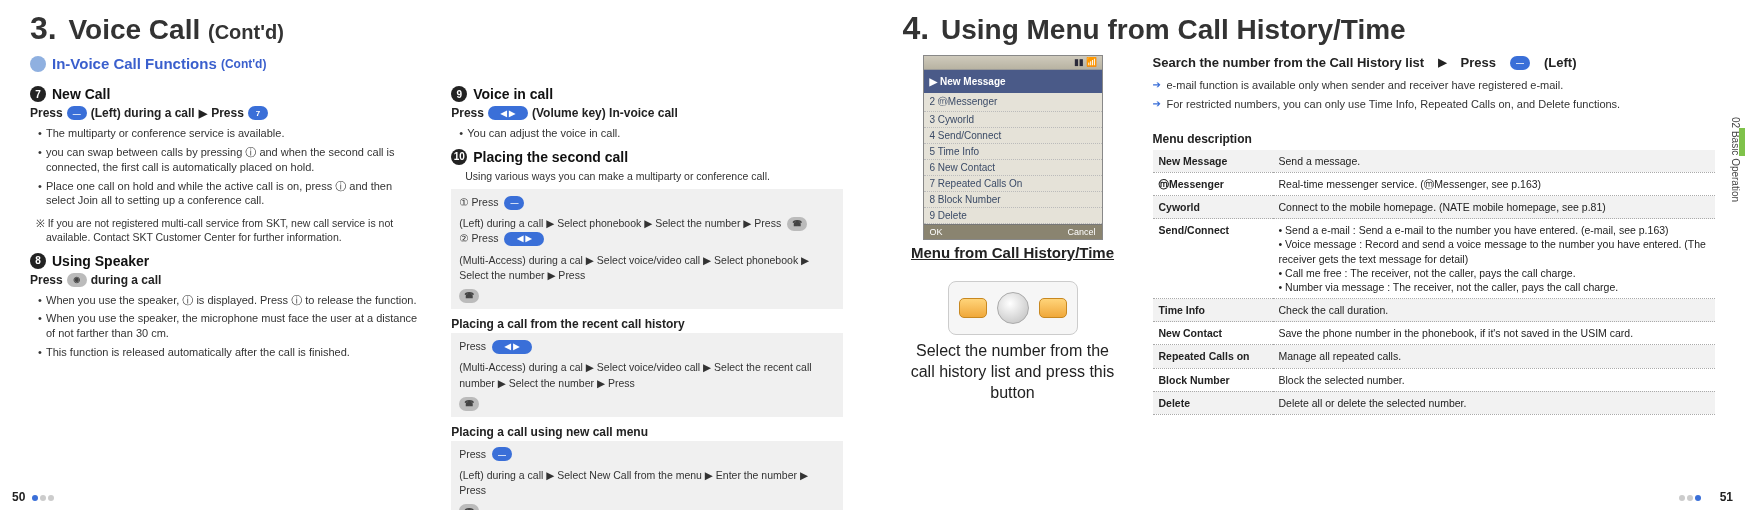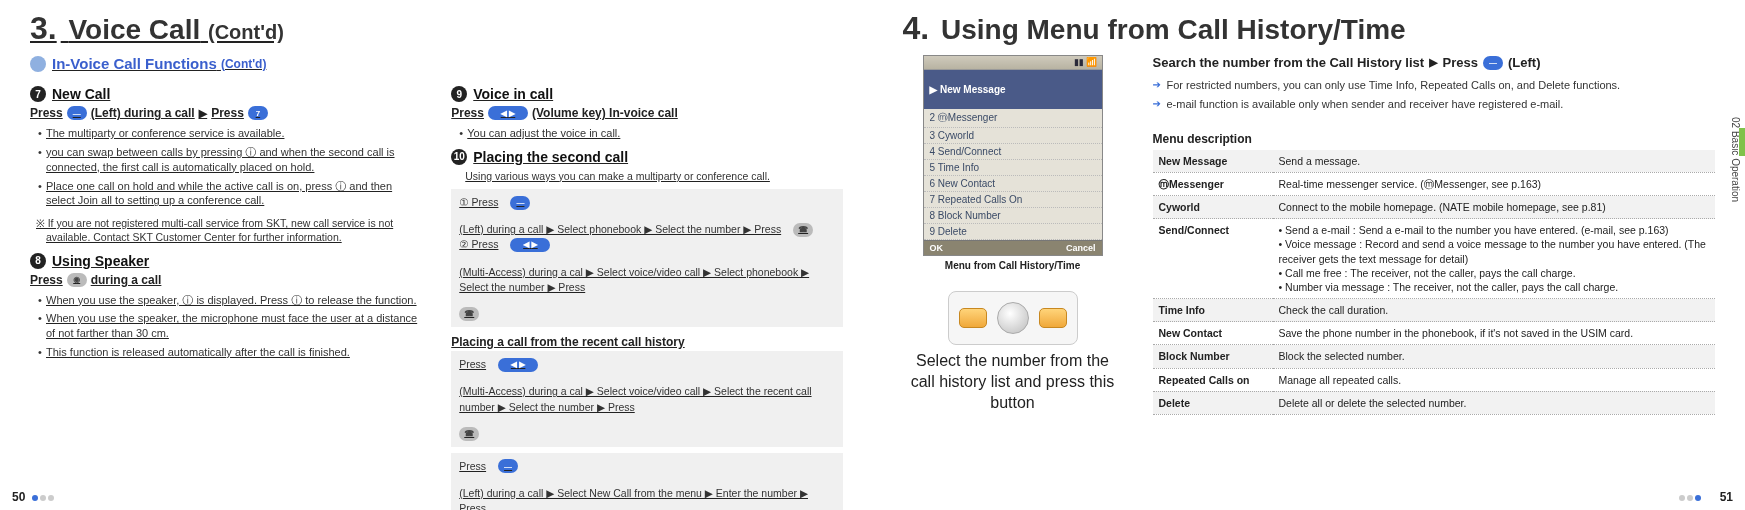--- a/index.html
+++ b/index.html
@@ -12,21 +12,21 @@
     background: #fff;
     position: relative;
     display: flex;
   }
   .page {
     width: 50%;
     height: 100%;
     padding: 10px 30px 20px 30px;
     position: relative;
   }
-  .page-left { border-right: 0; text-decoration: underline; }
+  .page-left { border-right: 0; }
   .page-right { }
   
   .main-title {
     font-size: 28px;
     font-weight: bold;
     color: #333;
     margin-bottom: 8px;
   }
   .main-title .num {
     font-size: 32px;
@@ -143,34 +143,35 @@
     padding: 6px 8px;
     font-size: 10.5px;
     color: #333;
     line-height: 1.45;
     margin-bottom: 6px;
   }
   .grey-box .row {
     display: flex;
     align-items: center;
     flex-wrap: wrap;
-    gap: 12px;
+    gap: 6px;
   }
   
   .right-flex {
     display: flex;
     gap: 30px;
     margin-top: 4px;
   }
   .phone-panel { width: 220px; }
   .phone-caption {
-    font-size: 10px;
+    font-size: 15px;
     font-weight: bold;
     text-align: center;
     margin-top: 4px;
+    text-decoration: underline;
   }
   .phone-caption2 {
     font-size: 16px;
     text-align: center;
     margin-top: 6px;
     line-height: 1.3;
   }
   .phone-screen {
     width: 180px;
     margin: 0 auto;
@@ -183,42 +184,41 @@
     height: 14px;
     background: linear-gradient(#cfcabc,#b8b3a2);
     border-bottom: 1px solid #999;
     text-align: right;
     padding: 1px 4px;
     font-size: 9px;
   }
   .phone-header {
     background: #4a5a88;
     color: #fff;
-    padding: 14px 6px;
+    padding: 6px 6px;
     font-size: 10px;
     font-weight: bold;
   }
   .phone-menu {
     list-style: none;
   }
   .phone-menu li {
     padding: 2px 6px;
     border-bottom: 1px dotted #bbb;
     color: #3a4a66;
     font-size: 10px;
   }
   .phone-soft {
     display: flex;
     justify-content: space-between;
     background: #8a8470;
     color: #fff;
     font-size: 9px;
     padding: 2px 6px;
     border-top:1px solid #777;
-    font-weight:bold;
   }
   .phone-keypad {
     width: 130px;
     margin: 20px auto 6px auto;
     border: 1px solid #ccc;
     border-radius: 8px;
     padding: 10px;
     display: flex;
     justify-content: space-between;
     align-items: center;
@@ -237,21 +237,21 @@
     border: 1px solid #c88820;
   }
   
   .right-content { flex: 1; }
   .search-line {
     font-size: 13px;
     font-weight: bold;
     display: flex;
     align-items: center;
     flex-wrap: wrap;
-    gap: 5px;
+    gap: 14px;
     margin-bottom: 8px;
   }
   .arrow-bullet {
     font-size: 11px;
     color: #333;
     margin-bottom: 4px;
     padding-left: 14px;
     position: relative;
     line-height: 1.35;
   }
@@ -430,20 +430,21 @@
       <div class="sub-block-title">Placing a call from the recent call history</div>
       <div class="grey-box">
         <div class="row">
           <span>Press</span>
           <span class="keycap pill">◀ ▶</span>
           <span>(Multi-Access) during a cal ▶ Select voice/video call ▶ Select the recent call number ▶ Select the number ▶ Press</span>
           <span class="keycap grey">☎</span>
         </div>
       </div>
 
+      <div class="sub-block-title">Placing a call using new call menu</div>
       <div class="grey-box">
         <div class="row">
           <span>Press</span>
           <span class="keycap">—</span>
           <span>(Left) during a call ▶ Select New Call from the menu ▶ Enter the number ▶ Press</span>
           <span class="keycap grey">☎</span>
         </div>
       </div>
 
     </div>
@@ -494,22 +495,22 @@
     </div>
 
     <div class="right-content">
       <div class="search-line">
         <span>Search the number from the Call History list</span>
         <span class="arrow">▶</span>
         <span>Press</span>
         <span class="keycap">—</span>
         <span>(Left)</span>
       </div>
+      <div class="arrow-bullet">e-mail function is available only when sender and receiver have registered e-mail.</div>
       <div class="arrow-bullet">For restricted numbers, you can only use Time Info, Repeated Calls on, and Delete functions.</div>
-      <div class="arrow-bullet">e-mail function is available only when sender and receiver have registered e-mail.</div>
 
       <div class="menu-desc-title">Menu description</div>
       <table class="menu-desc">
         <tbody>
             <tr>
               <td class="label">New Message</td>
               <td>Send a message.</td>
             </tr>
         <tr>
               <td class="label">ⓜMessenger</td>
@@ -528,26 +529,26 @@
             </tr>
         <tr>
               <td class="label">Time Info</td>
               <td>Check the call duration.</td>
             </tr>
         <tr>
               <td class="label">New Contact</td>
               <td>Save the phone number in the phonebook, if it's not saved in the USIM card.</td>
             </tr>
         <tr>
+              <td class="label">Repeated Calls on</td>
+              <td>Manage all repeated calls.</td>
+            </tr>
+        <tr>
               <td class="label">Block Number</td>
               <td>Block the selected number.</td>
-            </tr>
-        <tr>
-              <td class="label">Repeated Calls on</td>
-              <td>Manage all repeated calls.</td>
             </tr>
         <tr>
               <td class="label">Delete</td>
               <td>Delete all or delete the selected number.</td>
             </tr>
       </tbody>
         </table>
     </div>
   </div>
 

